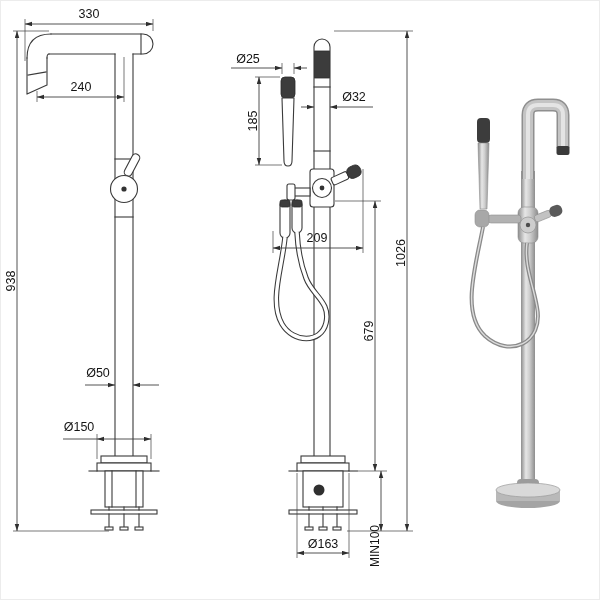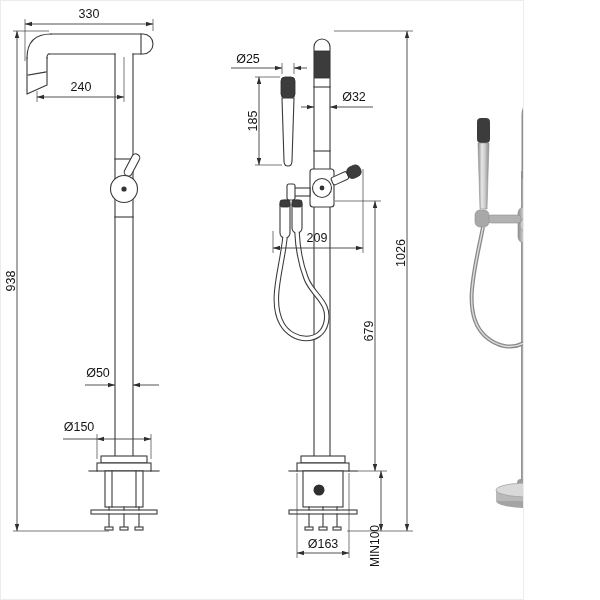--- a/index.html
+++ b/index.html
@@ -1,17 +1,17 @@
 <!DOCTYPE html>
 <html><head>
 <meta charset="utf-8">
 <style>
   html,body { margin:0; padding:0; background:#ffffff; }
   .sheet {
-    position:relative; width:524px; height:600px; background:#fff;
+    position:relative; width:600px; height:600px; background:#fff;
     box-sizing:border-box; border:1px solid #ececec; overflow:hidden;
     font-family:"Liberation Sans", sans-serif;
   }
   svg { position:absolute; left:0; top:0; }
   .ln   { stroke:#3a3a3a; stroke-width:1.1; fill:none; stroke-linecap:square; }
   .fill-w { fill:#ffffff; stroke:#3a3a3a; stroke-width:1.1; }
   .dark { fill:#3c3c3c; stroke:#2b2b2b; stroke-width:0.8; }
   .dim  { stroke:#3f3f3f; stroke-width:0.9; fill:none; }
   .ext  { stroke:#3f3f3f; stroke-width:0.7; fill:none; }
   .dtxt { font:12.5px "Liberation Sans", sans-serif; fill:#141414; }

